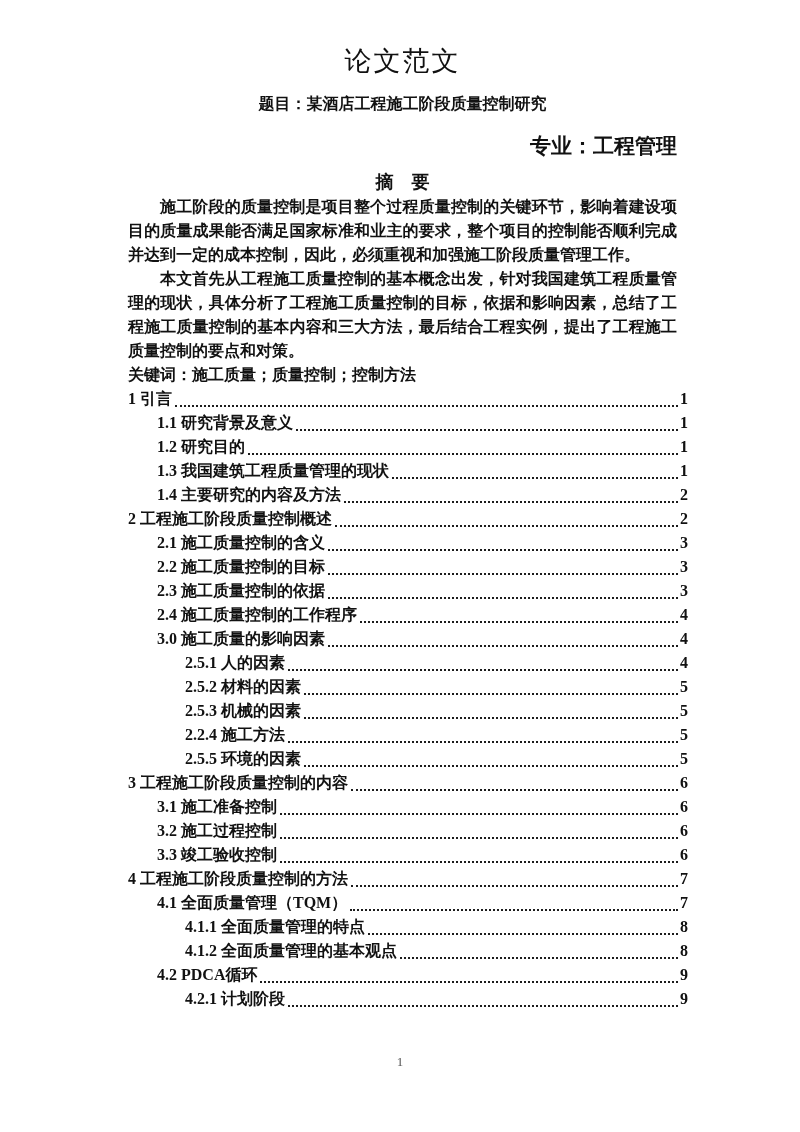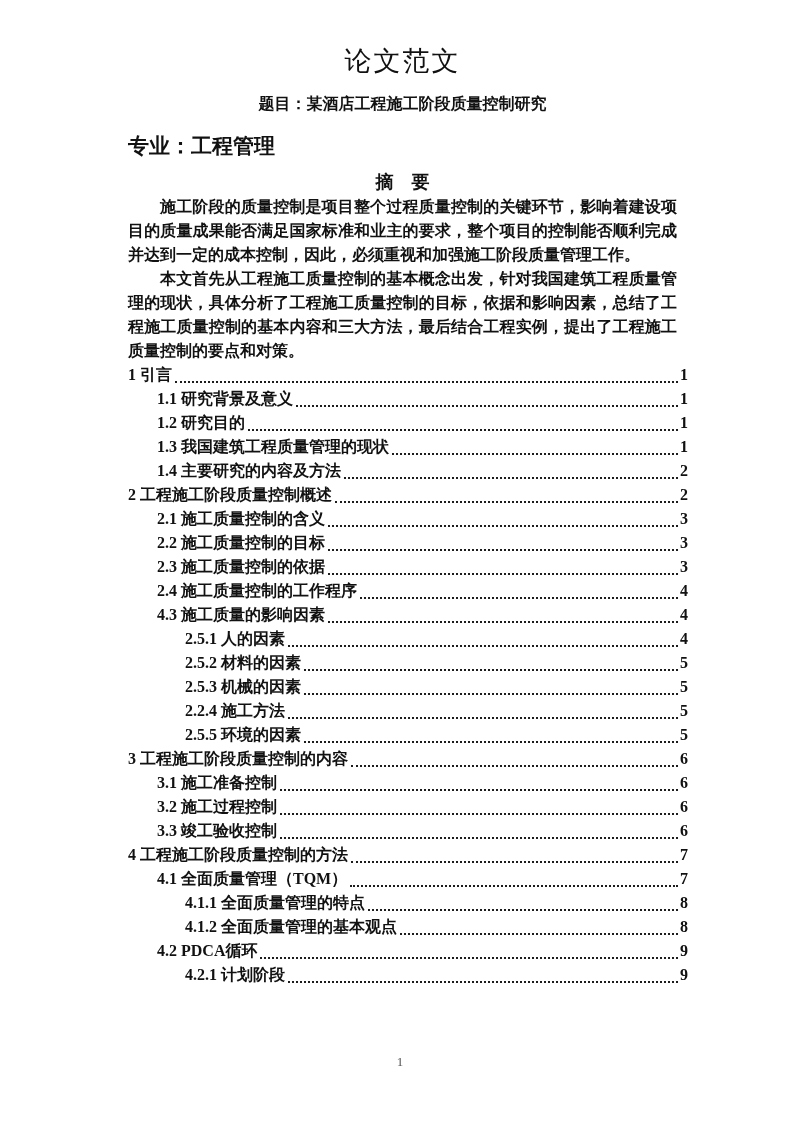--- a/index.html
+++ b/index.html
@@ -32,21 +32,21 @@
   .topic-line {
     font-size: 16px;
     font-weight: 700;
     text-align: center;
     line-height: 32px;
     margin: 0 0 11px 0;
   }
   .major-line {
     font-size: 21px;
     font-weight: 700;
-    text-align: left;
+    text-align: right;
     line-height: 30px;
     margin: 0 0 8px 0;
   }
   .abstract-heading {
     font-size: 18px;
     font-weight: 700;
     text-align: center;
     line-height: 26px;
     margin: 0;
   }
@@ -116,20 +116,21 @@
 
   <div class="topic-line">题目：某酒店工程施工阶段质量控制研究</div>
 
   <div class="major-line">专业：工程管理</div>
 
   <div class="abstract-heading">摘　要</div>
 
   <p class="para">施工阶段的质量控制是项目整个过程质量控制的关键环节，影响着建设项目的质量成果能否满足国家标准和业主的要求，整个项目的控制能否顺利完成并达到一定的成本控制，因此，必须重视和加强施工阶段质量管理工作。</p>
   <p class="para">本文首先从工程施工质量控制的基本概念出发，针对我国建筑工程质量管理的现状，具体分析了工程施工质量控制的目标，依据和影响因素，总结了工程施工质量控制的基本内容和三大方法，最后结合工程实例，提出了工程施工质量控制的要点和对策。</p>
 
+  <div class="keywords-line">关键词：施工质量；质量控制；控制方法</div>
 
 
   <nav class="toc">
 
     <div class="toc-row lv1">
       <span class="toc-label">1 引言</span>
       <span class="dots"></span>
       <span class="toc-page">1</span>
     </div>
     <div class="toc-row lv2">
@@ -171,21 +172,21 @@
       <span class="toc-label">2.3 施工质量控制的依据</span>
       <span class="dots"></span>
       <span class="toc-page">3</span>
     </div>
     <div class="toc-row lv2">
       <span class="toc-label">2.4 施工质量控制的工作程序</span>
       <span class="dots"></span>
       <span class="toc-page">4</span>
     </div>
     <div class="toc-row lv2">
-      <span class="toc-label">4.3 施工质量的影响因素</span>
+      <span class="toc-label">3.0 施工质量的影响因素</span>
       <span class="dots"></span>
       <span class="toc-page">4</span>
     </div>
     <div class="toc-row lv3">
       <span class="toc-label">2.5.1 人的因素</span>
       <span class="dots"></span>
       <span class="toc-page">4</span>
     </div>
     <div class="toc-row lv3">
       <span class="toc-label">2.5.2 材料的因素</span>

